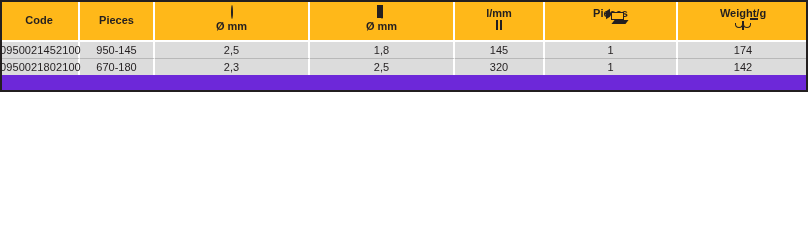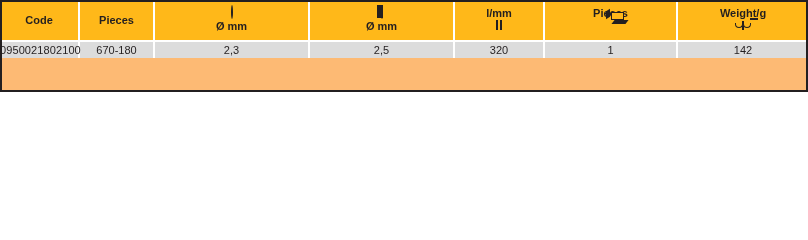--- a/index.html
+++ b/index.html
@@ -9,21 +9,21 @@
   }
   body {
     font-family: "Liberation Sans", sans-serif;
     -webkit-font-smoothing: antialiased;
   }
 
   #table-wrap {
     width: 808px;
     height: 92px;
     box-sizing: border-box;
-    background: #fdba74;
+    background: #6d28d9;
     overflow: hidden;
     position: relative;
   }
 
   table.spec {
     width: 808px;
     border-collapse: separate;
     border-spacing: 0;
     table-layout: fixed;
   }
@@ -277,20 +277,29 @@
               </span>
             </span>
           </div>
         </th>
 
       </tr>
     </thead>
 
     <tbody>
 
+      <tr>
+        <td class="col-code">0950021452100</td>
+        <td>950-145</td>
+        <td>2,5</td>
+        <td>1,8</td>
+        <td>145</td>
+        <td>1</td>
+        <td>174</td>
+      </tr>
 
 
       <tr>
         <td class="col-code">0950021802100</td>
         <td>670-180</td>
         <td>2,3</td>
         <td>2,5</td>
         <td>320</td>
         <td>1</td>
         <td>142</td>

